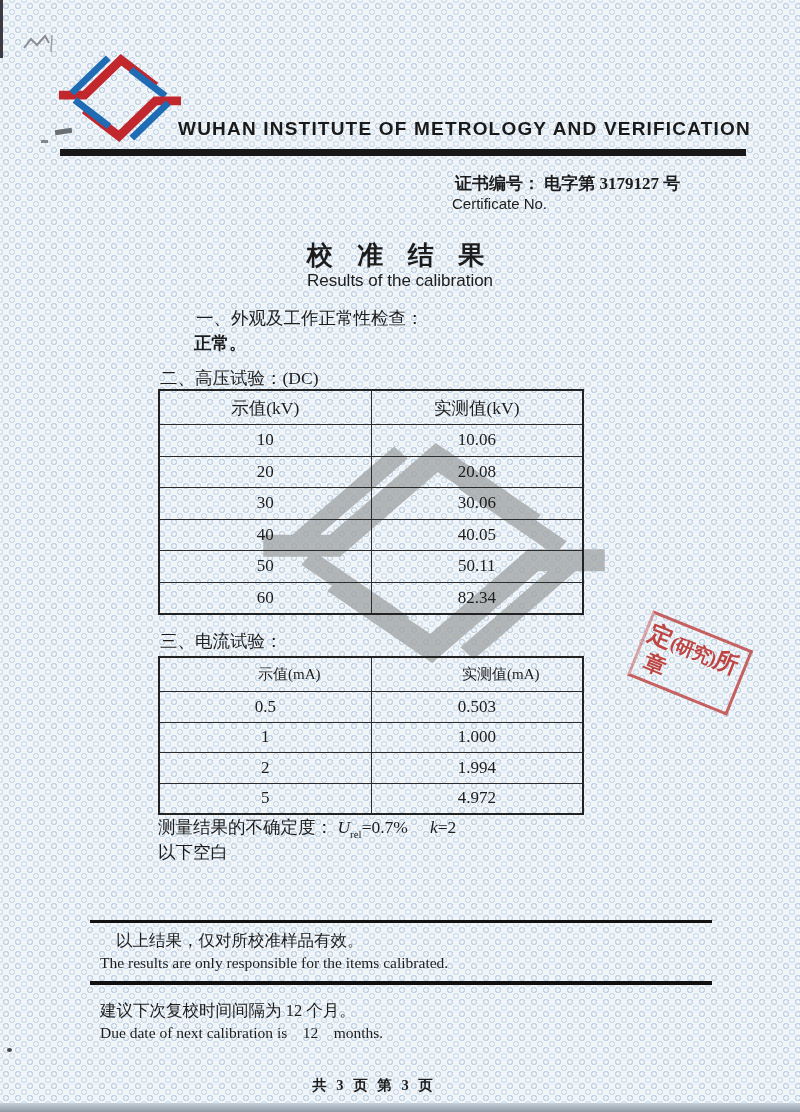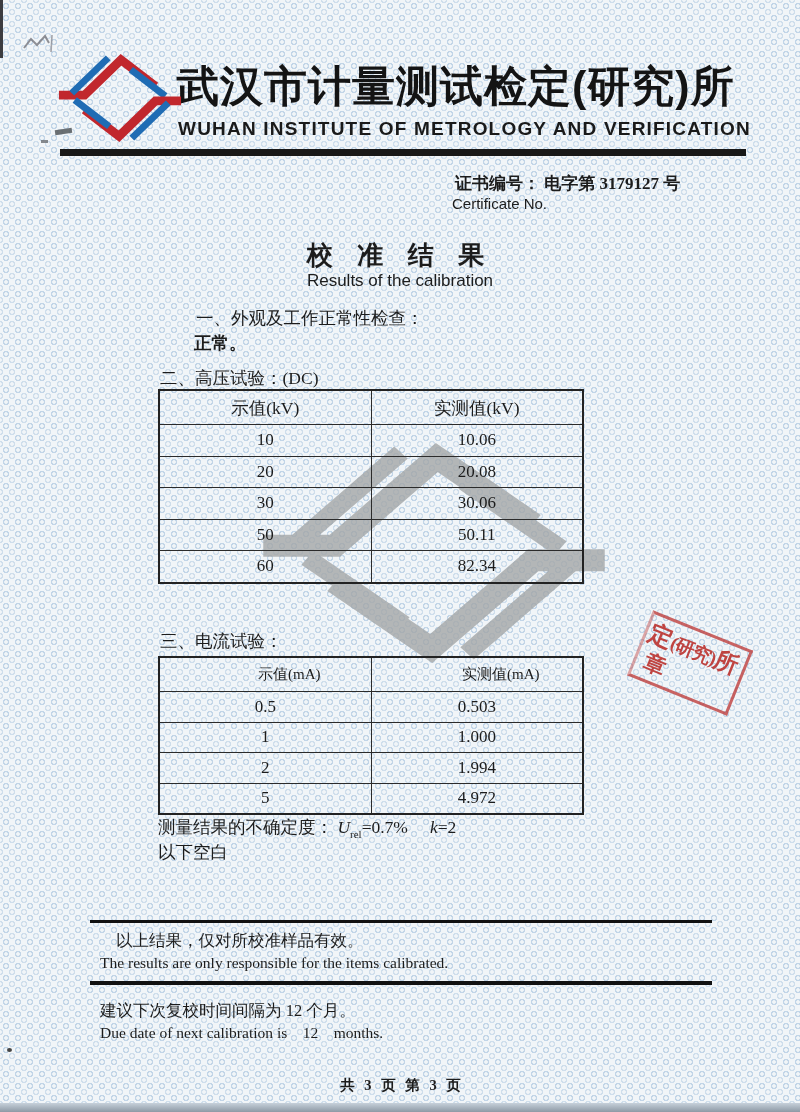--- a/index.html
+++ b/index.html
@@ -50,21 +50,21 @@
   .uncert sub{font-size:11px;text-align:right;}
   .gap{display:inline-block; width:22px;}
   .blank-note{left:158px; top:840px; font-size:17.5px;}
   
   .ruleA{left:90px; top:920px; width:622px; height:3px; background:#111;}
   .ruleB{left:90px; top:981px; width:622px; height:4px; background:#111;}
   .validity-cn{left:100px; top:930px; font-size:16.5px;margin-left:16px;}
   .validity-en{left:100px; top:954px; font-size:15.5px;}
   .nextcal-cn{left:100px; top:1000px; font-size:16.5px;}
   .nextcal-en{left:100px; top:1024px; font-size:15.5px; white-space:pre-wrap;}
-  .page-info{left:0; top:1076px; width:748px; text-align:center; font-size:14.5px; font-weight:bold; letter-spacing:3px;padding-left:28px;}
+  .page-info{left:0; top:1076px; width:748px; text-align:center; font-size:14.5px; font-weight:bold; letter-spacing:3px;}
   
   .logo{left:56px; top:52px; z-index:2;}
   .watermark{left:255px; top:438px; z-index:1; opacity:.78;}
   
   .stamp{
     left:636px; top:628px; width:102px; height:64px; z-index:3;
     transform:rotate(22deg); transform-origin:50% 50%;
     border:3.5px solid rgba(188,52,50,.82); border-left-color:rgba(188,52,50,.45);
     color:#bc3632; opacity:.92;
   }
@@ -104,21 +104,20 @@
       <polyline points="16,42 53,6" stroke="#1f6cb4" stroke-width="7"></polyline>
       <polyline points="76,18 111,45" stroke="#1f6cb4" stroke-width="7"></polyline>
       <g transform="rotate(180 65 47)">
         <polyline points="3,44 29,44 66,8 101,35" stroke="#c1272d" stroke-width="9"></polyline>
         <polyline points="16,42 53,6" stroke="#1f6cb4" stroke-width="7"></polyline>
         <polyline points="76,18 111,45" stroke="#1f6cb4" stroke-width="7"></polyline>
       </g>
     </g>
   </svg>
 
-  <div class="abs org-cn sans">武汉市计量测试检定(研究)所</div>
   <div class="abs org-en sans">WUHAN INSTITUTE OF METROLOGY AND VERIFICATION</div>
   <div class="abs black-bar"></div>
 
   <div class="abs cert-no">
     <span>证书编号：</span>
     <span>电字第 3179127 号</span>
   </div>
   <div class="abs cert-no-en sans">Certificate No.</div>
 
   <div class="abs title-cn">校 准 结 果</div>
@@ -144,20 +143,24 @@
         <td>10</td>
         <td>10.06</td>
       </tr>
         <tr style="">
         <td>20</td>
         <td>20.08</td>
       </tr>
         <tr style="">
         <td>30</td>
         <td>30.06</td>
+      </tr>
+        <tr style="">
+        <td>40</td>
+        <td>40.05</td>
       </tr>
         <tr style="">
         <td>50</td>
         <td>50.11</td>
       </tr>
         <tr style="">
         <td>60</td>
         <td>82.34</td>
       </tr>
     </tbody>

